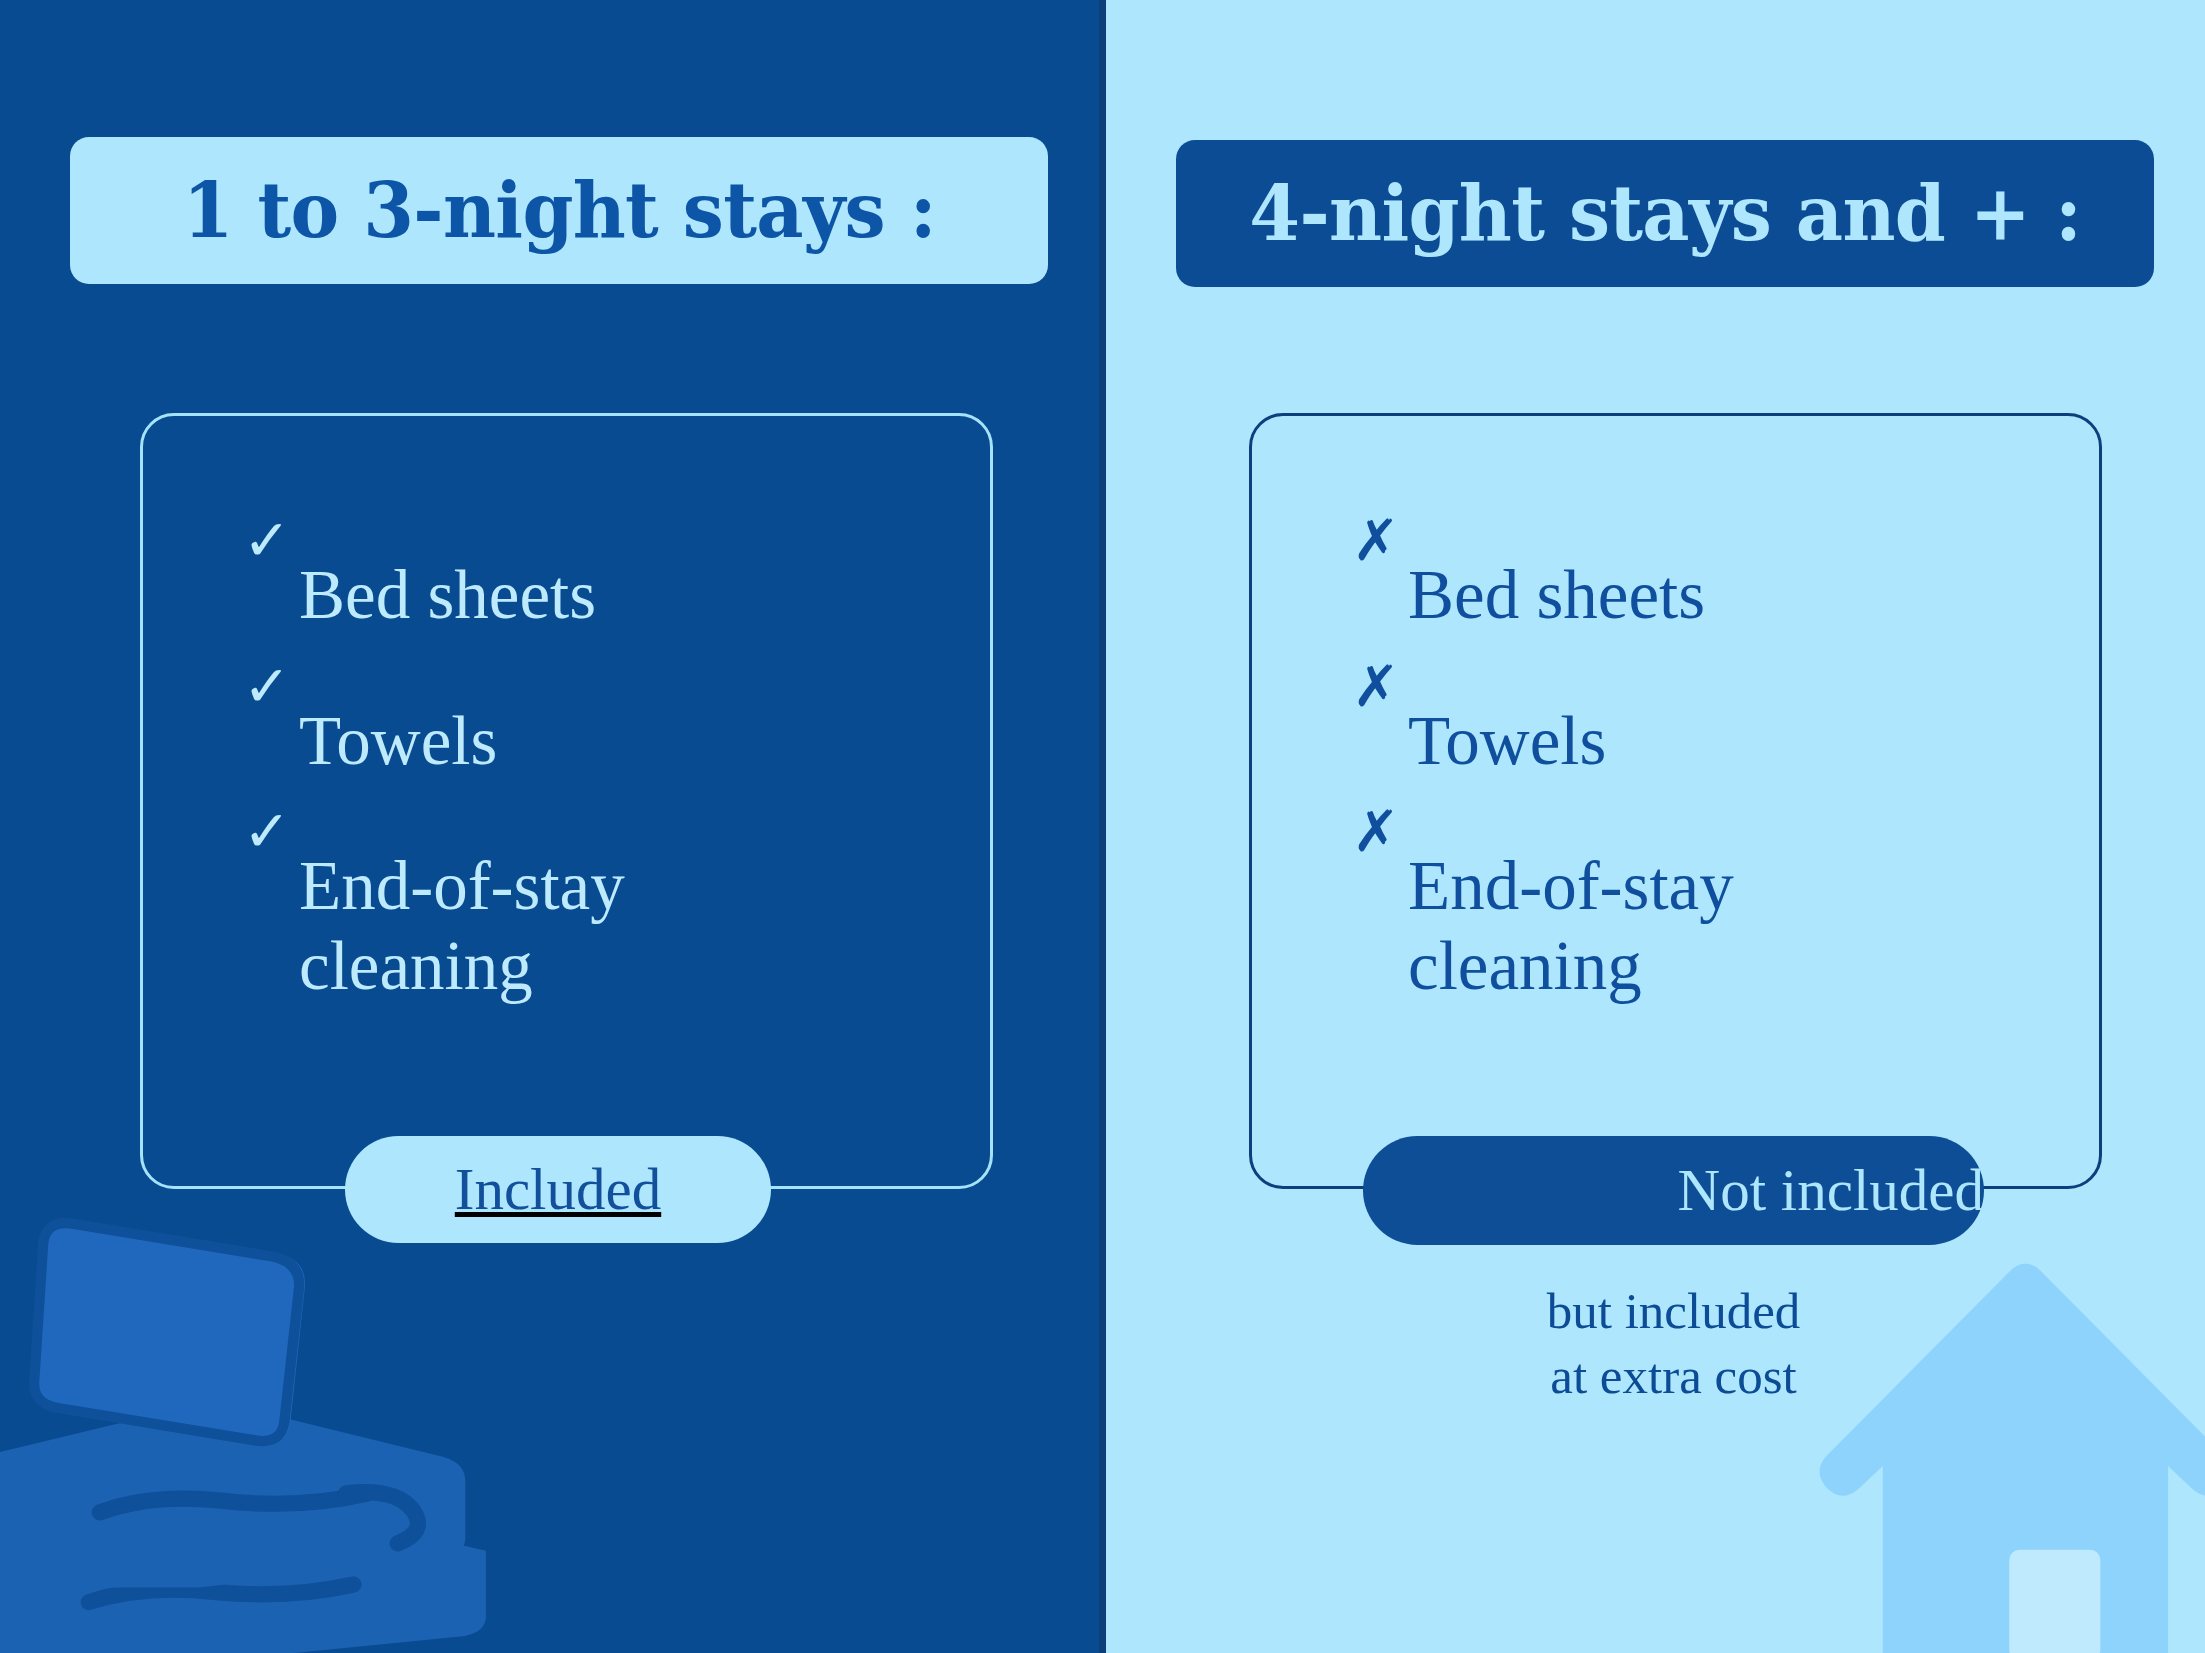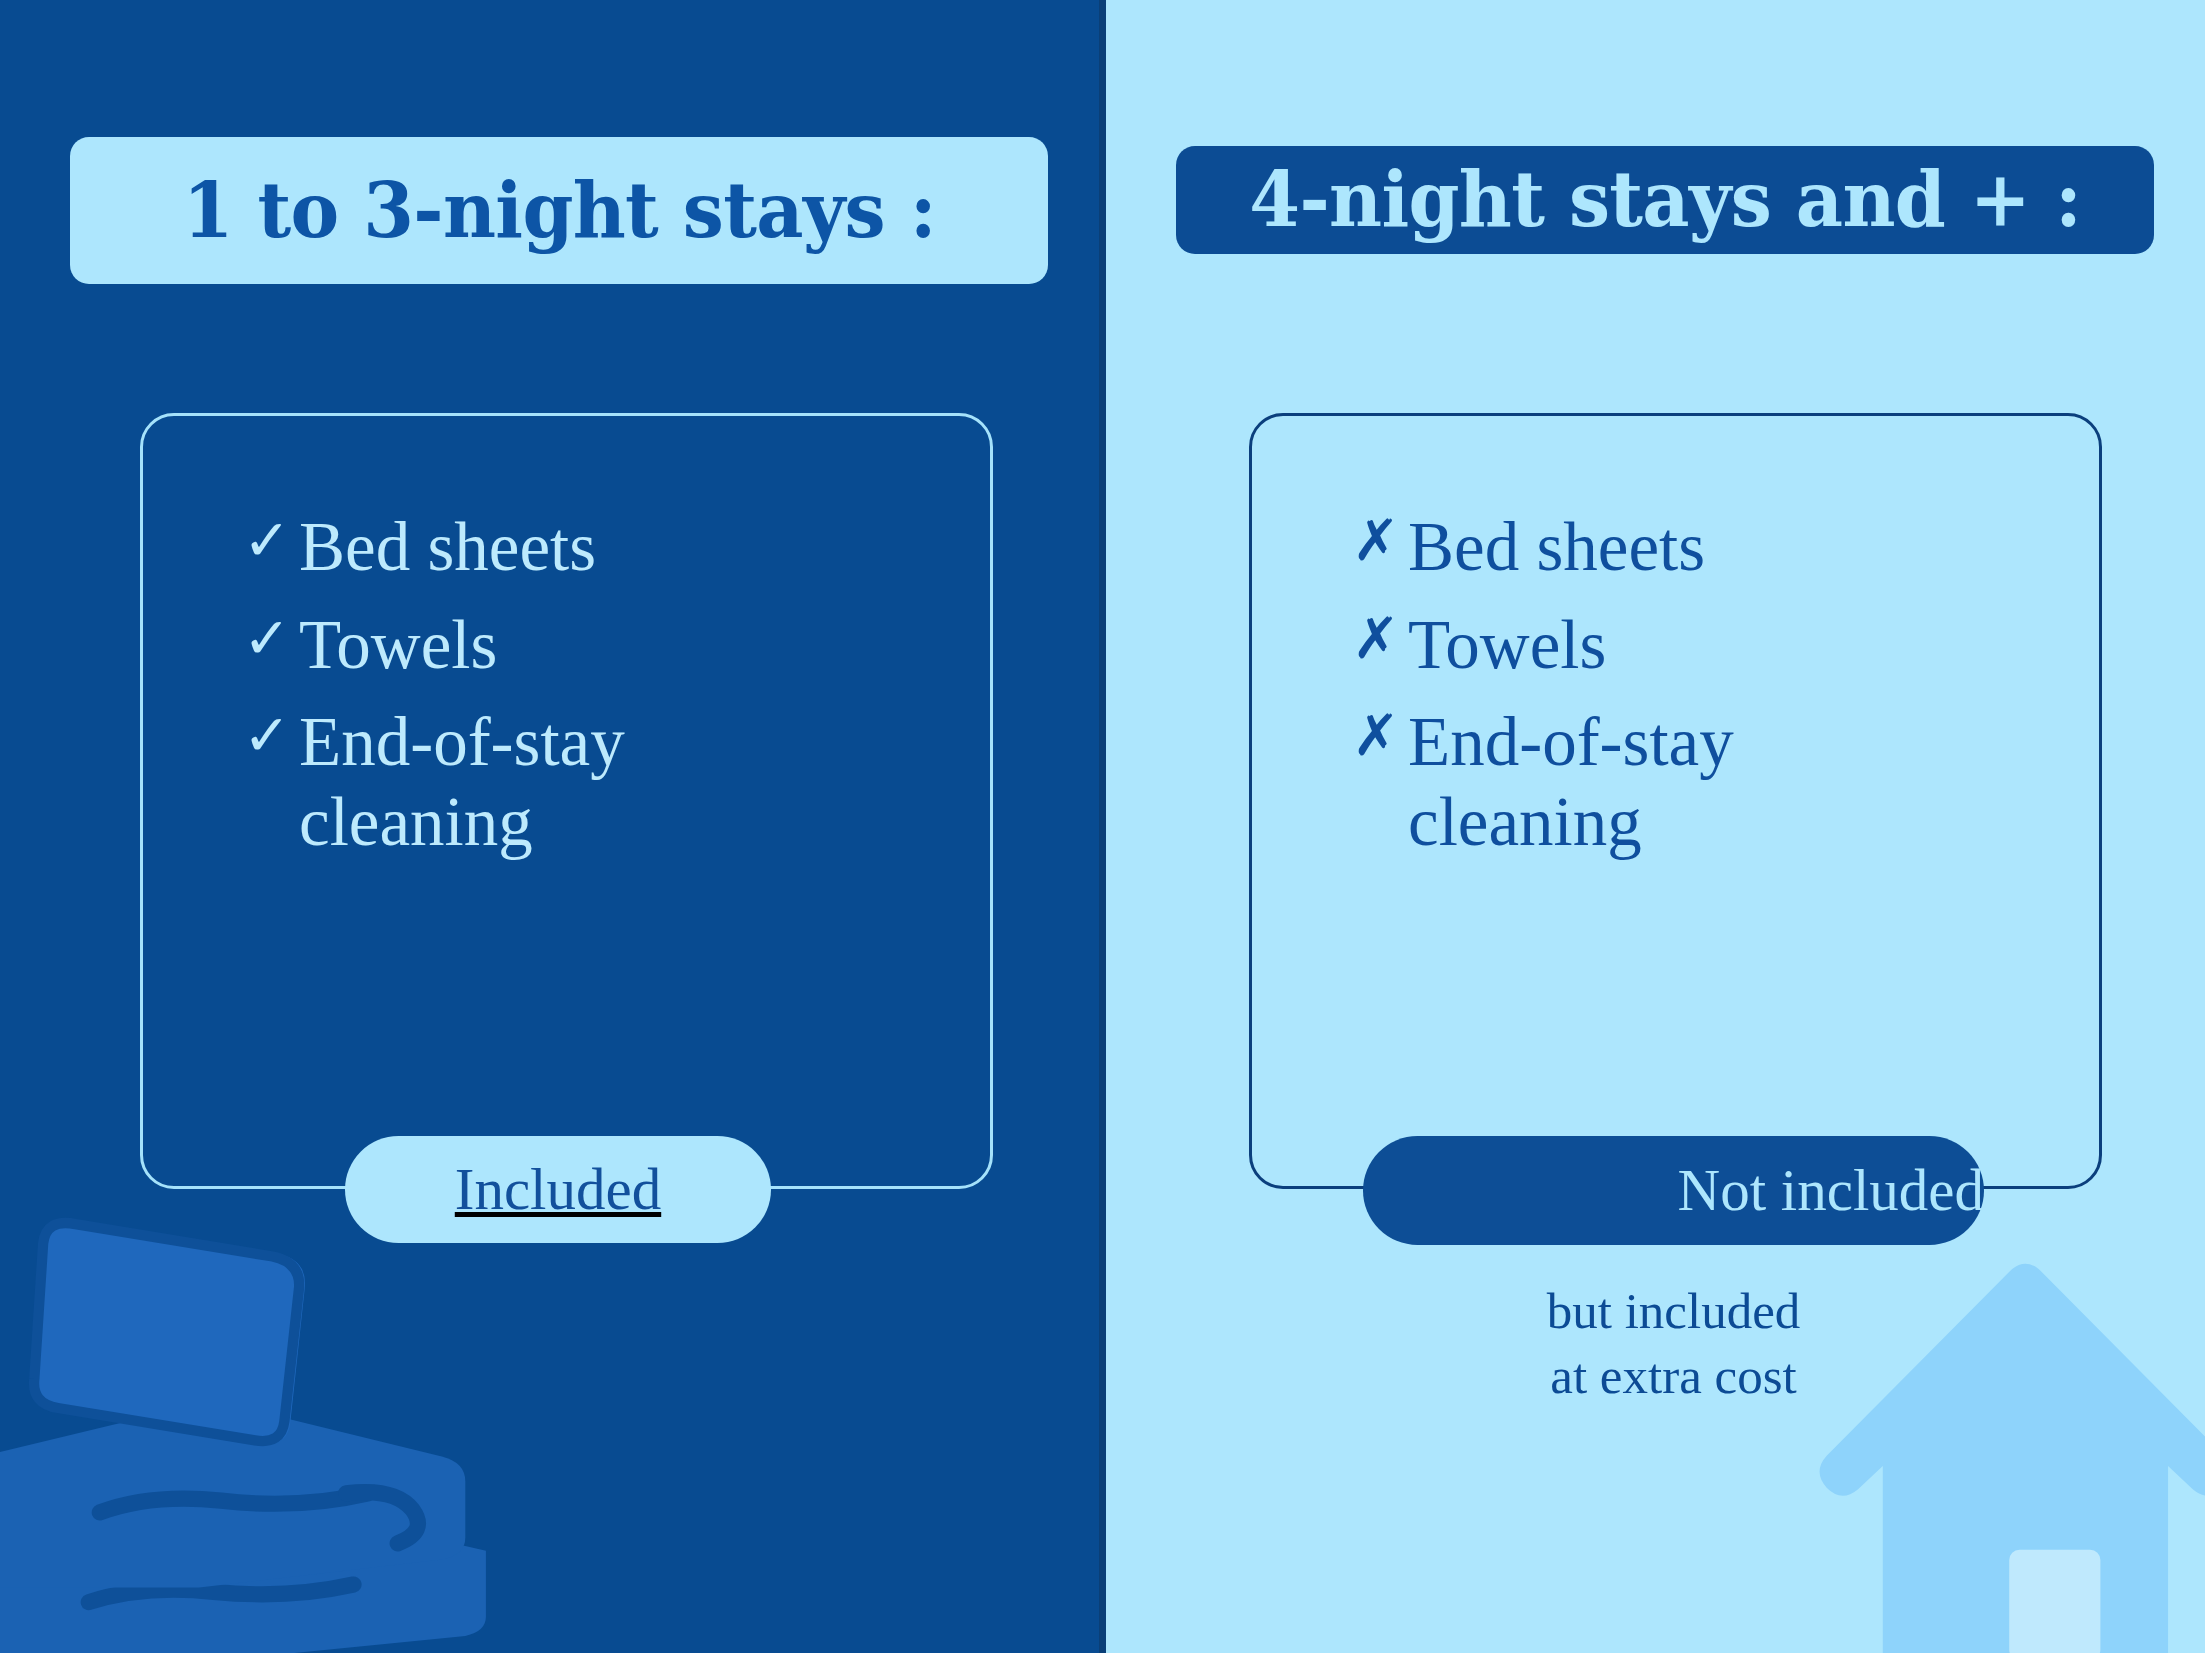--- a/index.html
+++ b/index.html
@@ -74,23 +74,23 @@
   }
   #header-left {
     left: 70px;
     top: 137px;
     width: 978px;
     height: 147px;
     background: #ade6fd;
   }
   #header-right {
     left: 1176px;
-    top: 146px;
+    top: 140px;
     width: 978px;
-    height: 108px;
+    height: 147px;
     background: #0c4c94;
     text-align: right;
   }
   .header-text {
     font-family: "DejaVu Serif", "Liberation Serif", serif;
     font-weight: bold;
     font-size: 76px;
     letter-spacing: -0.7px;
     white-space: nowrap;
     line-height: 1;
@@ -142,20 +142,21 @@
     width: 56px;
     font-size: 57px;
     line-height: 1.18;
     font-family: "DejaVu Sans", "Liberation Sans", sans-serif;
     font-weight: 400;
   }
   .feature-label {
     font-size: 69px;
     line-height: 1.16;
     white-space: pre-line;
+    margin-top: 48px;
   }
   #list-left .mark,
   #list-left .feature-label { color: #bdeafd; }
   #list-right .mark,
   #list-right .feature-label { color: #0f4f9e; }
 
   
   .badge {
     position: absolute;
     display: flex;

